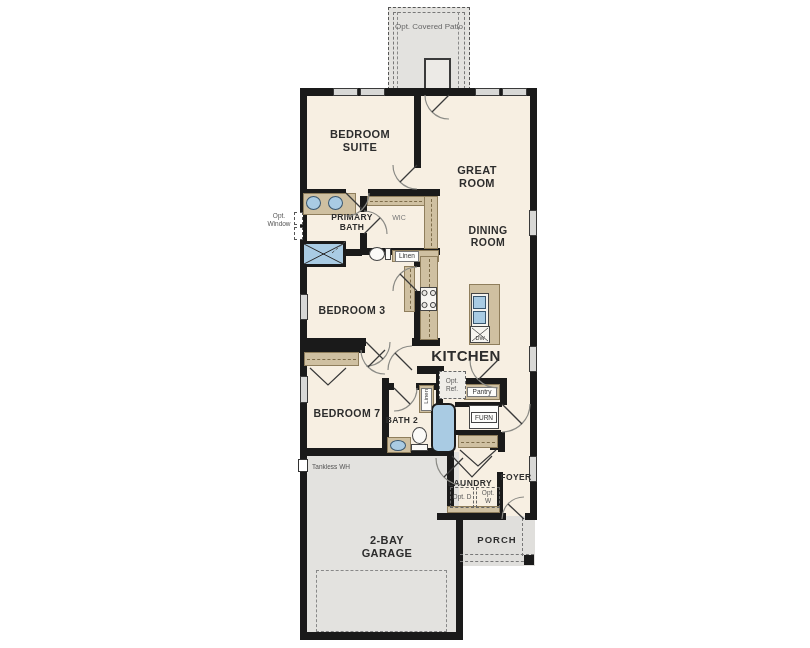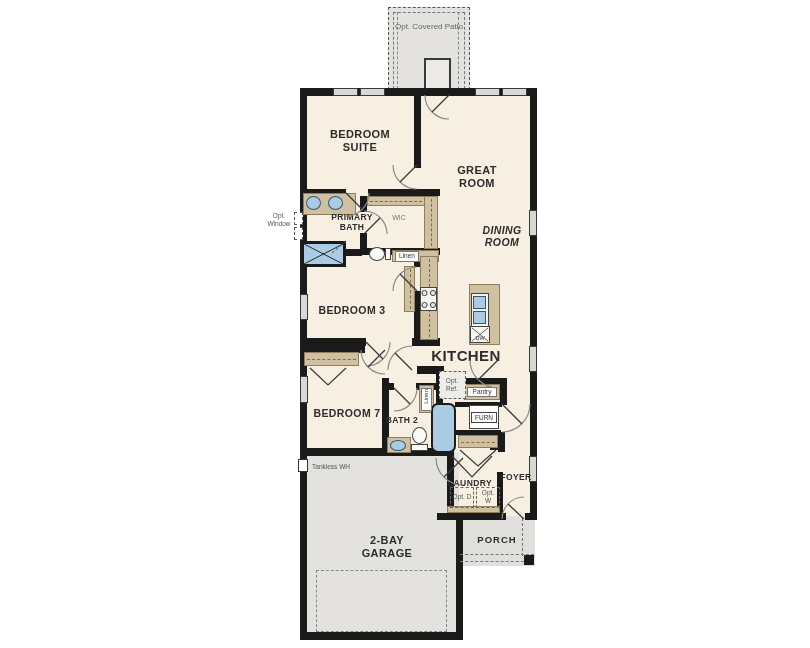--- a/index.html
+++ b/index.html
@@ -143,21 +143,21 @@
   <div class="abs" style="left:460px;top:554px;width:74px;height:1px;border-top:1px dashed #777;"></div>
   <div class="abs" style="left:460px;top:561px;width:74px;height:1px;border-top:1px dashed #777;"></div>
   <div class="abs" style="left:524px;top:555px;width:10px;height:10px;background:#1a1a1a;"></div>
 
   <div class="lbl sm" style="left:429px;top:27px;width:70px;font-size:8px;color:#666;">Opt. Covered Patio</div>
   <div class="lbl" style="left:360px;top:141px;width:80px;font-size:11px;">BEDROOM SUITE</div>
   <div class="lbl" style="left:477px;top:129px;width:60px;font-size:11px;margin-top:48px;">GREAT ROOM</div>
   <div class="lbl" style="left:352px;top:222px;width:60px;font-size:8.5px;">PRIMARY BATH</div>
   <div class="lbl sm" style="left:399px;top:218px;font-size:7px;color:#777;">WIC</div>
   <div class="lbl sm" style="left:279px;top:220px;width:36px;font-size:6.5px;">Opt. Window</div>
-  <div class="lbl" style="left:502px;top:236px;width:55px;font-size:10.5px;font-style:italic;">DINING ROOM</div>
+  <div class="lbl" style="left:488px;top:236px;width:55px;font-size:10.5px;">DINING ROOM</div>
   <div class="chip" style="left:395px;top:251px;width:24px;height:11px;font-size:6.5px;">Linen</div>
   <div class="lbl" style="left:352px;top:310px;font-size:10.5px;white-space:nowrap;">BEDROOM 3</div>
   <div class="lbl" style="left:466px;top:356px;font-size:15px;white-space:nowrap;">KITCHEN</div>
   <div class="lbl" style="left:347px;top:413px;font-size:10.5px;white-space:nowrap;">BEDROOM 7</div>
   <div class="lbl" style="left:402px;top:420px;width:34px;font-size:8.5px;">BATH 2</div>
   <div class="chip" style="left:421px;top:388px;width:11px;height:23px;font-size:6px;">
     <span style="writing-mode:vertical-rl;transform:rotate(180deg);display:inline-block;">Linen</span>
   </div>
   <div class="lbl sm" style="left:452px;top:385px;width:24px;font-size:6.5px;">Opt. Ref.</div>
   <div class="chip" style="left:467px;top:387px;width:30px;height:10px;font-size:6.5px;">Pantry</div>

